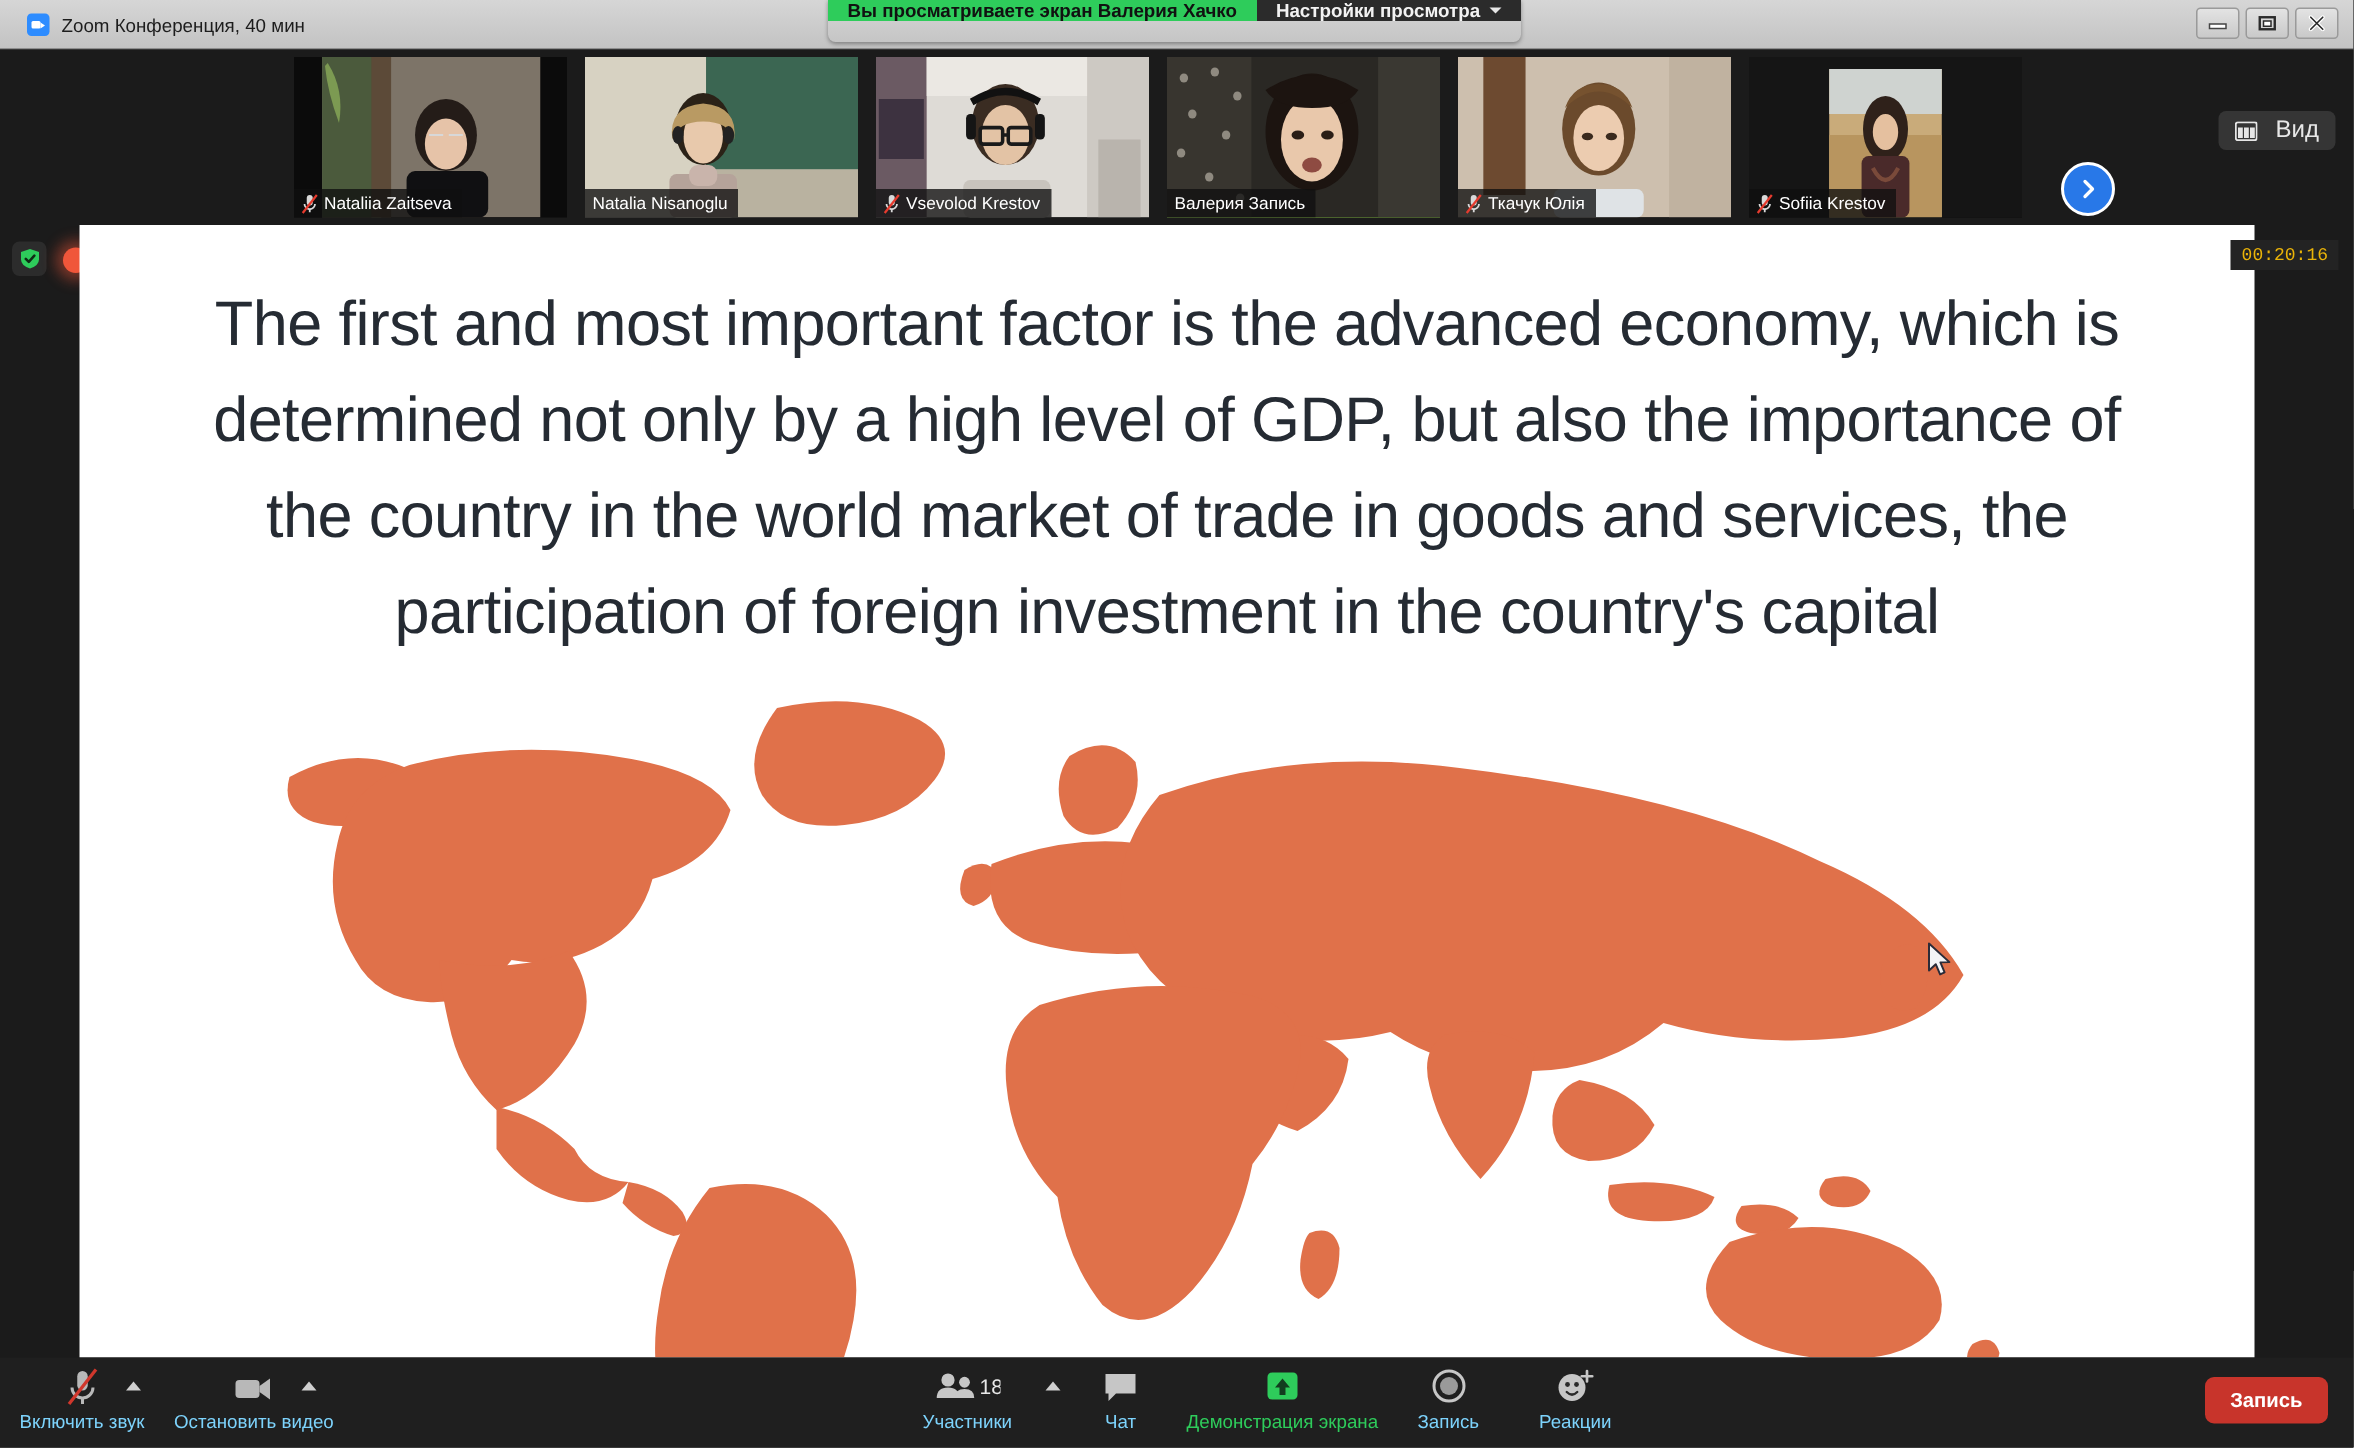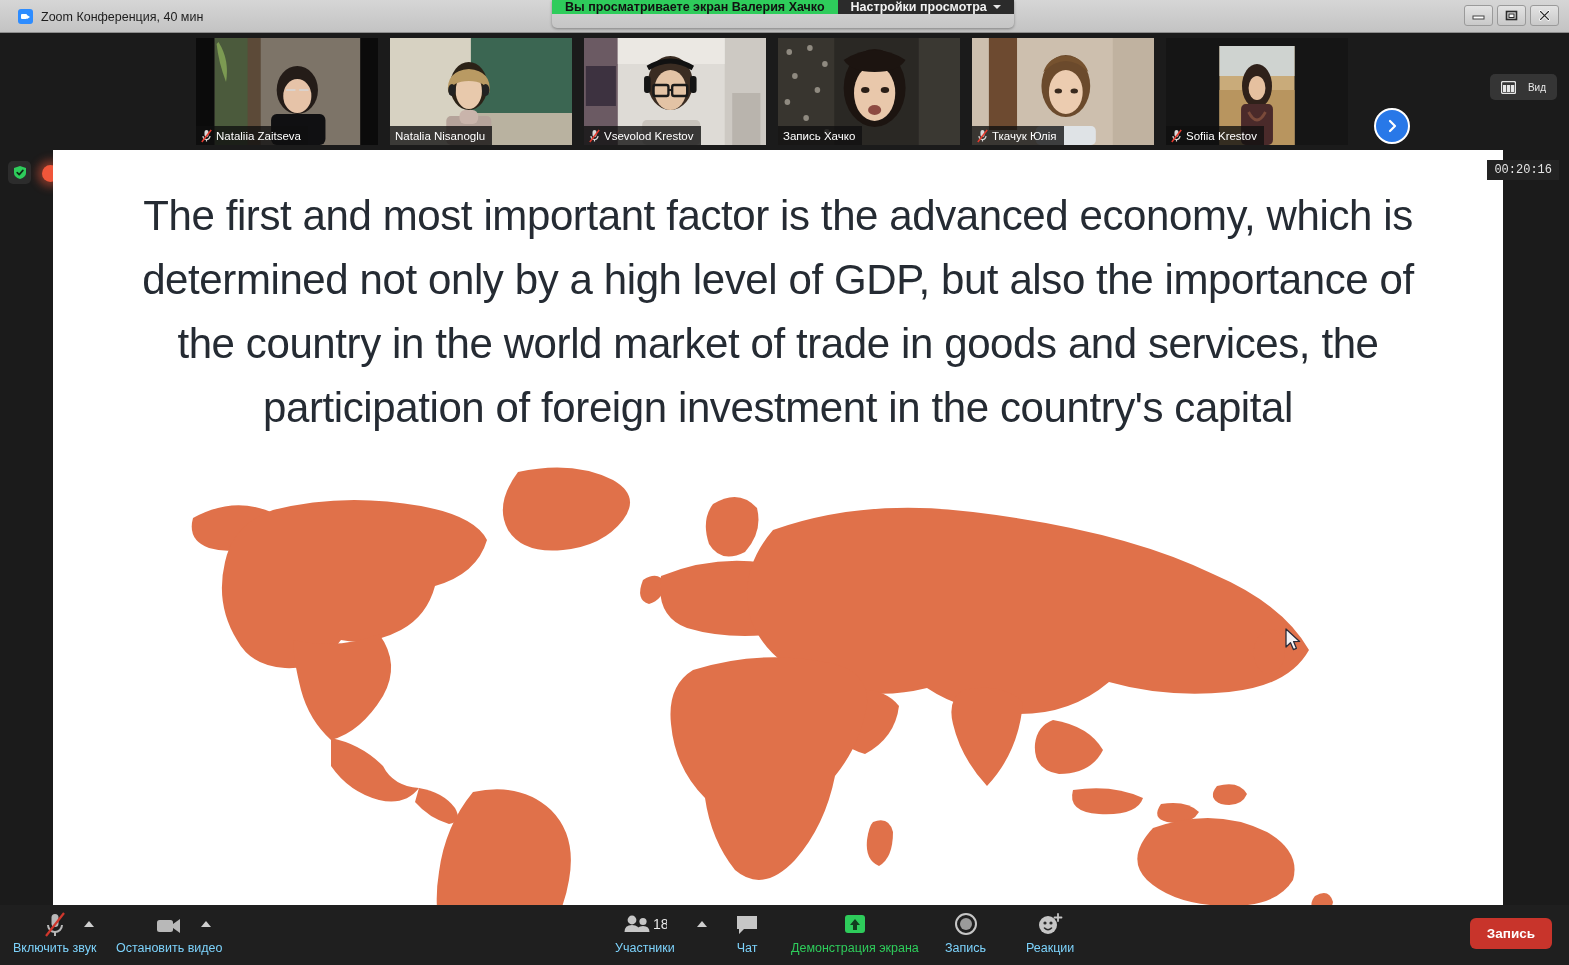--- a/index.html
+++ b/index.html
@@ -108,21 +108,21 @@
     width: 36px; height: 36px; border-radius: 50%;
     background: #2878e8; border: 2.5px solid #fff;
     display: flex; align-items: center; justify-content: center;
     cursor: pointer;
   }
   .view-btn {
     position: absolute; right: 12px; top: 41px;
     height: 26px; padding: 0 11px; border-radius: 5px;
     background: rgba(55,55,55,.92);
     display: flex; align-items: center; gap: 12px;
-    color: #e8e8e8; font-size: 10px; cursor: pointer;
+    color: #e8e8e8; font-size: 16px; cursor: pointer;
   }
 
   
   .stage {
     position: absolute; left: 0; top: 150px;
     width: 1569px; height: 755px;
     background: #1b1b1b;
   }
   .share-area {
     position: absolute; left: 53px; top: 0;
@@ -154,21 +154,21 @@
     cursor: pointer;
   }
   .rec-dot {
     position: absolute; left: 42px; top: 15px;
     width: 17px; height: 17px; border-radius: 50%;
     background: #f0563a;
     box-shadow: 0 0 9px 5px rgba(240,86,58,.45);
   }
   .timer {
     position: absolute; right: 10px; top: 10px;
-    background: #232323; color: #e5e5e5;
+    background: #232323; color: #eab308;
     font-size: 12px; padding: 3px 7px;
     font-family: "Liberation Mono", monospace;
   }
   .cursor-arrow {
     position: absolute; left: 1232px; top: 478px;
     width: 16px; height: 24px;
   }
 
   
   .toolbar {
@@ -334,21 +334,21 @@
           <rect x="150" y="0" width="44" height="107" fill="#3a3832"></rect>
           <ellipse cx="103" cy="50" rx="33" ry="39" fill="#1c1410"></ellipse>
           <ellipse cx="103" cy="55" rx="22" ry="28" fill="#e9c8ab"></ellipse>
           <path d="M70 22 q33 -20 66 0 q-8 12 -33 12 q-25 0 -33 -12Z" fill="#1c1410"></path>
           <ellipse cx="93" cy="52" rx="4.5" ry="3" fill="#2a1e16"></ellipse>
           <ellipse cx="114" cy="52" rx="4.5" ry="3" fill="#2a1e16"></ellipse>
           <ellipse cx="103" cy="72" rx="7" ry="5" fill="#8e4b42"></ellipse>
         </svg>
       </div>
       <div class="tile-name">
-        <span>Запись Хачко</span>
+        <span>Валерия Запись</span>
       </div>
     </div>
 
     <div class="tile" style="left:972px">
       <div class="tile-video">
         <svg viewBox="0 0 194 107" preserveAspectRatio="none" style="width:100%;height:100%">
           <rect width="194" height="107" fill="#cdbfae"></rect>
           <rect x="18" y="0" width="30" height="92" fill="#6d4a30"></rect>
           <rect x="150" y="0" width="44" height="107" fill="#c0b2a0"></rect>
           <ellipse cx="100" cy="48" rx="26" ry="31" fill="#6b4a2c"></ellipse>

